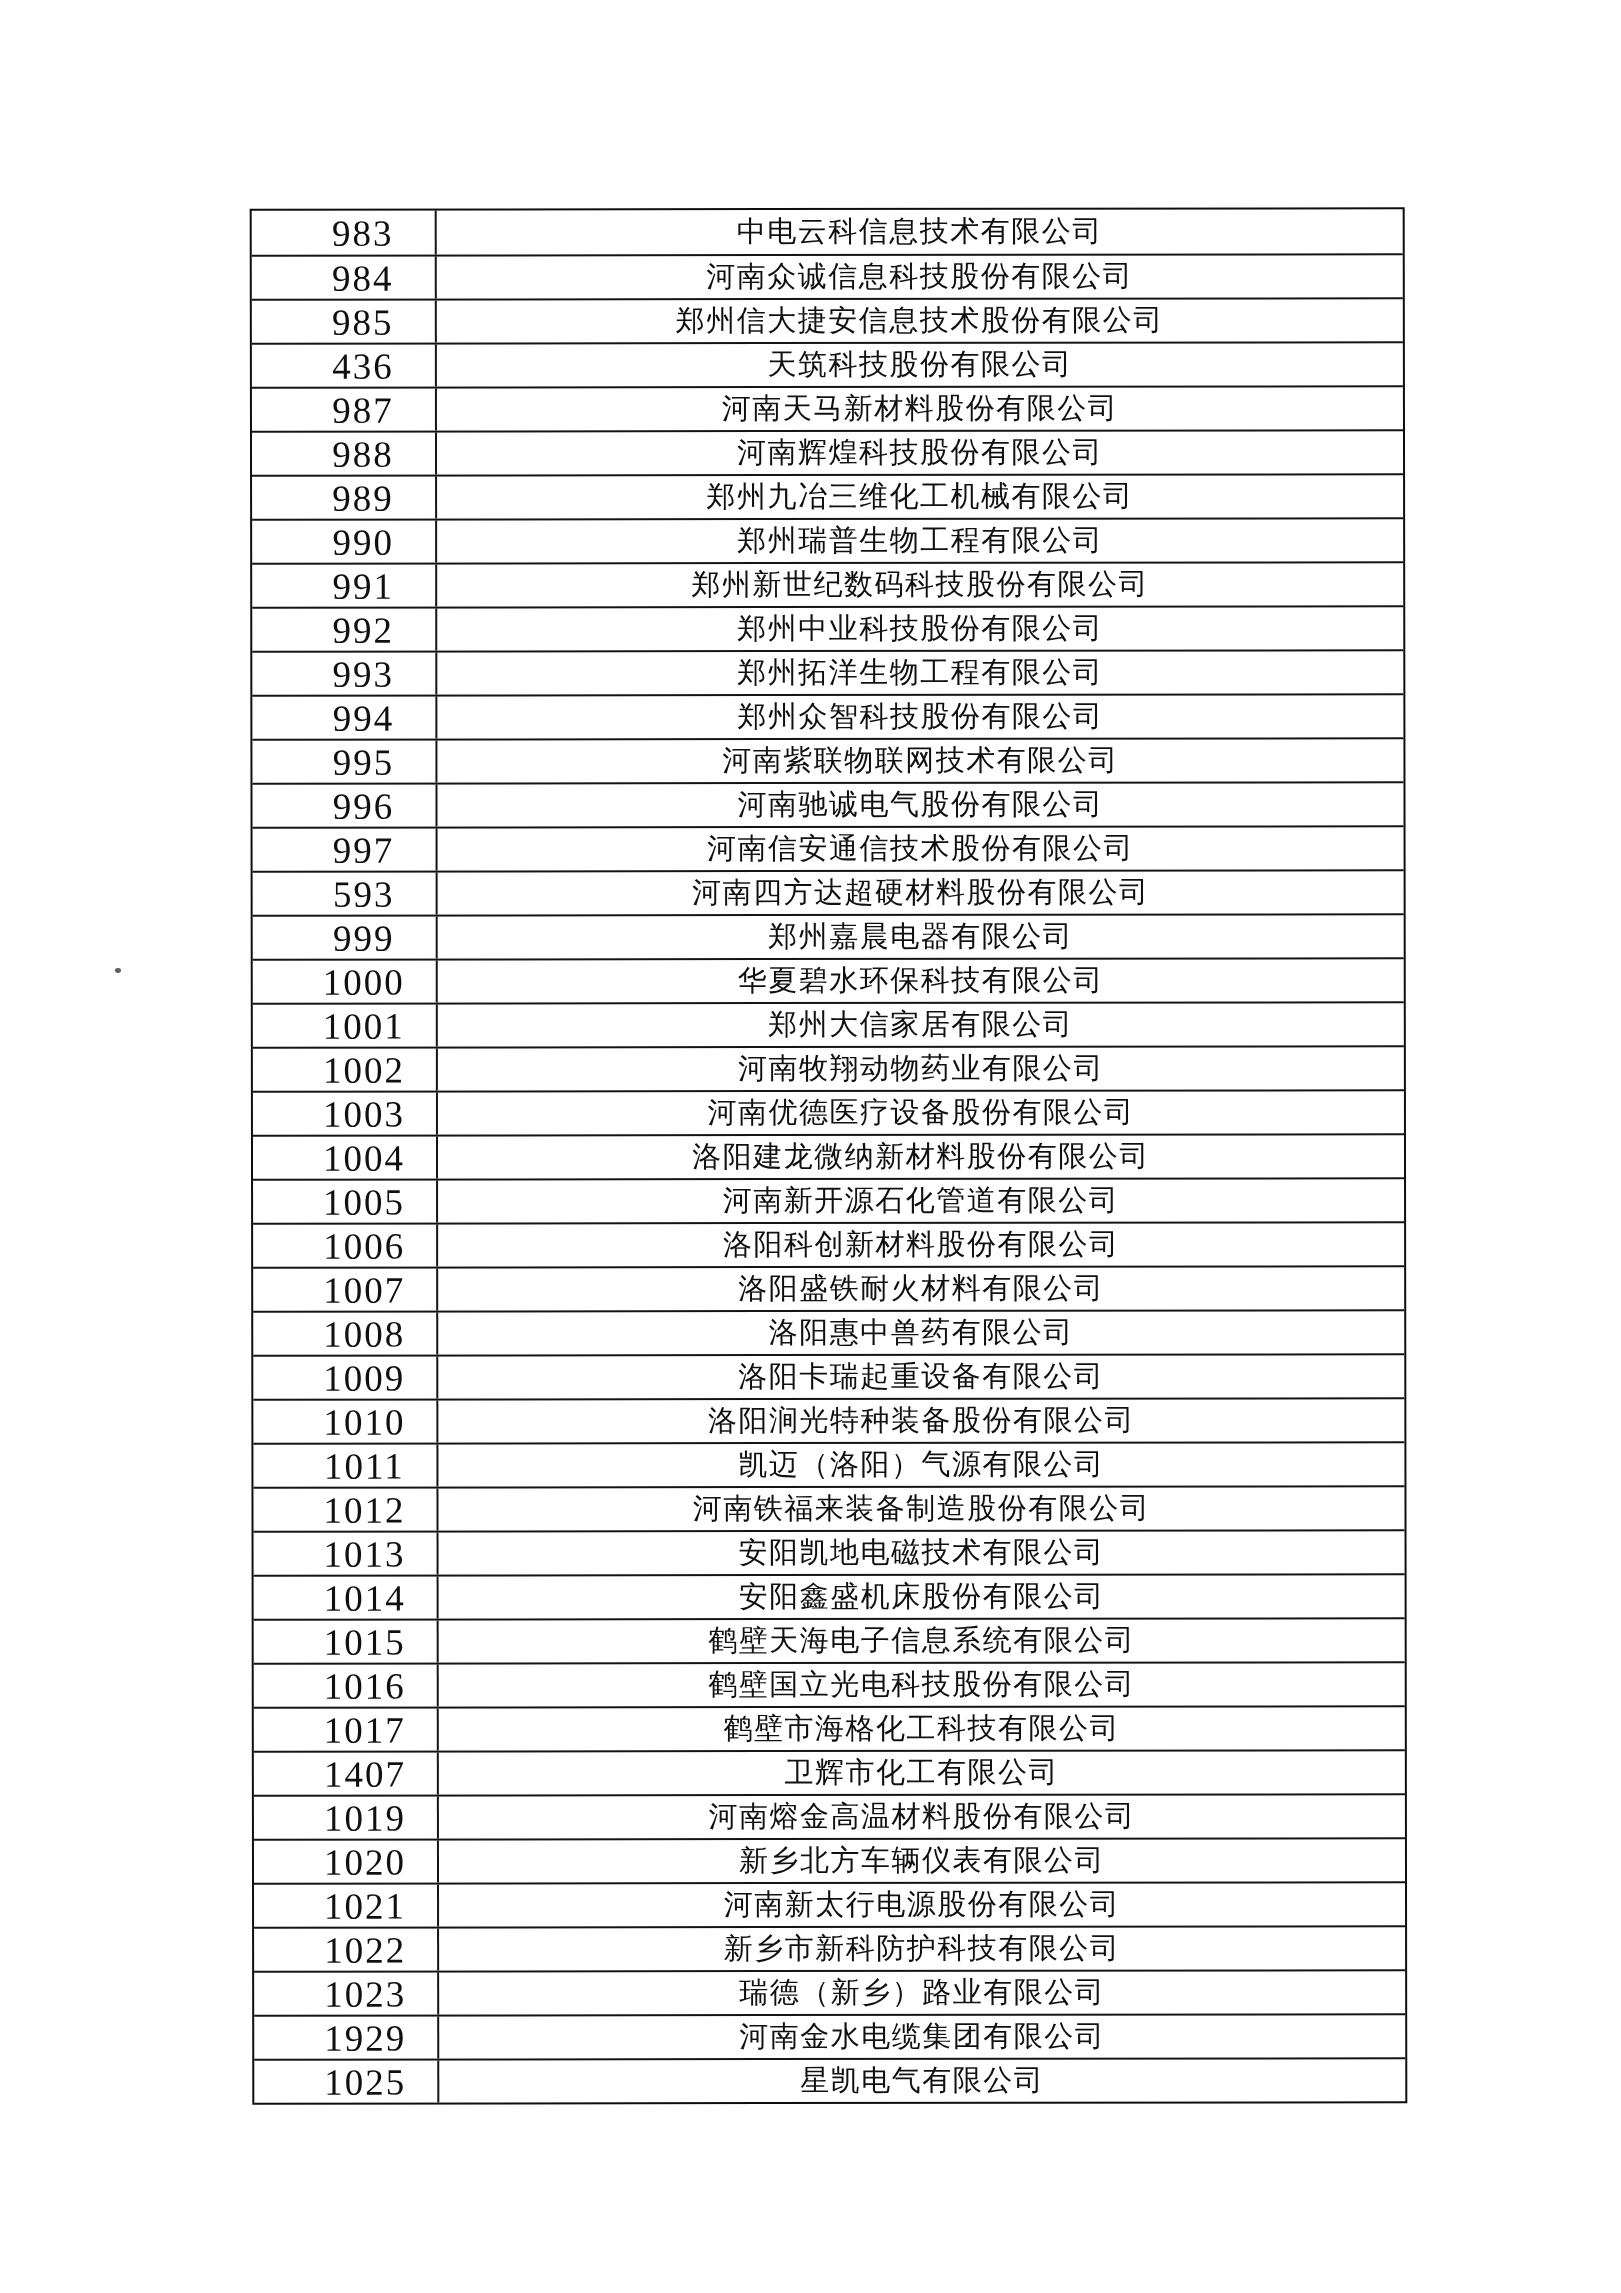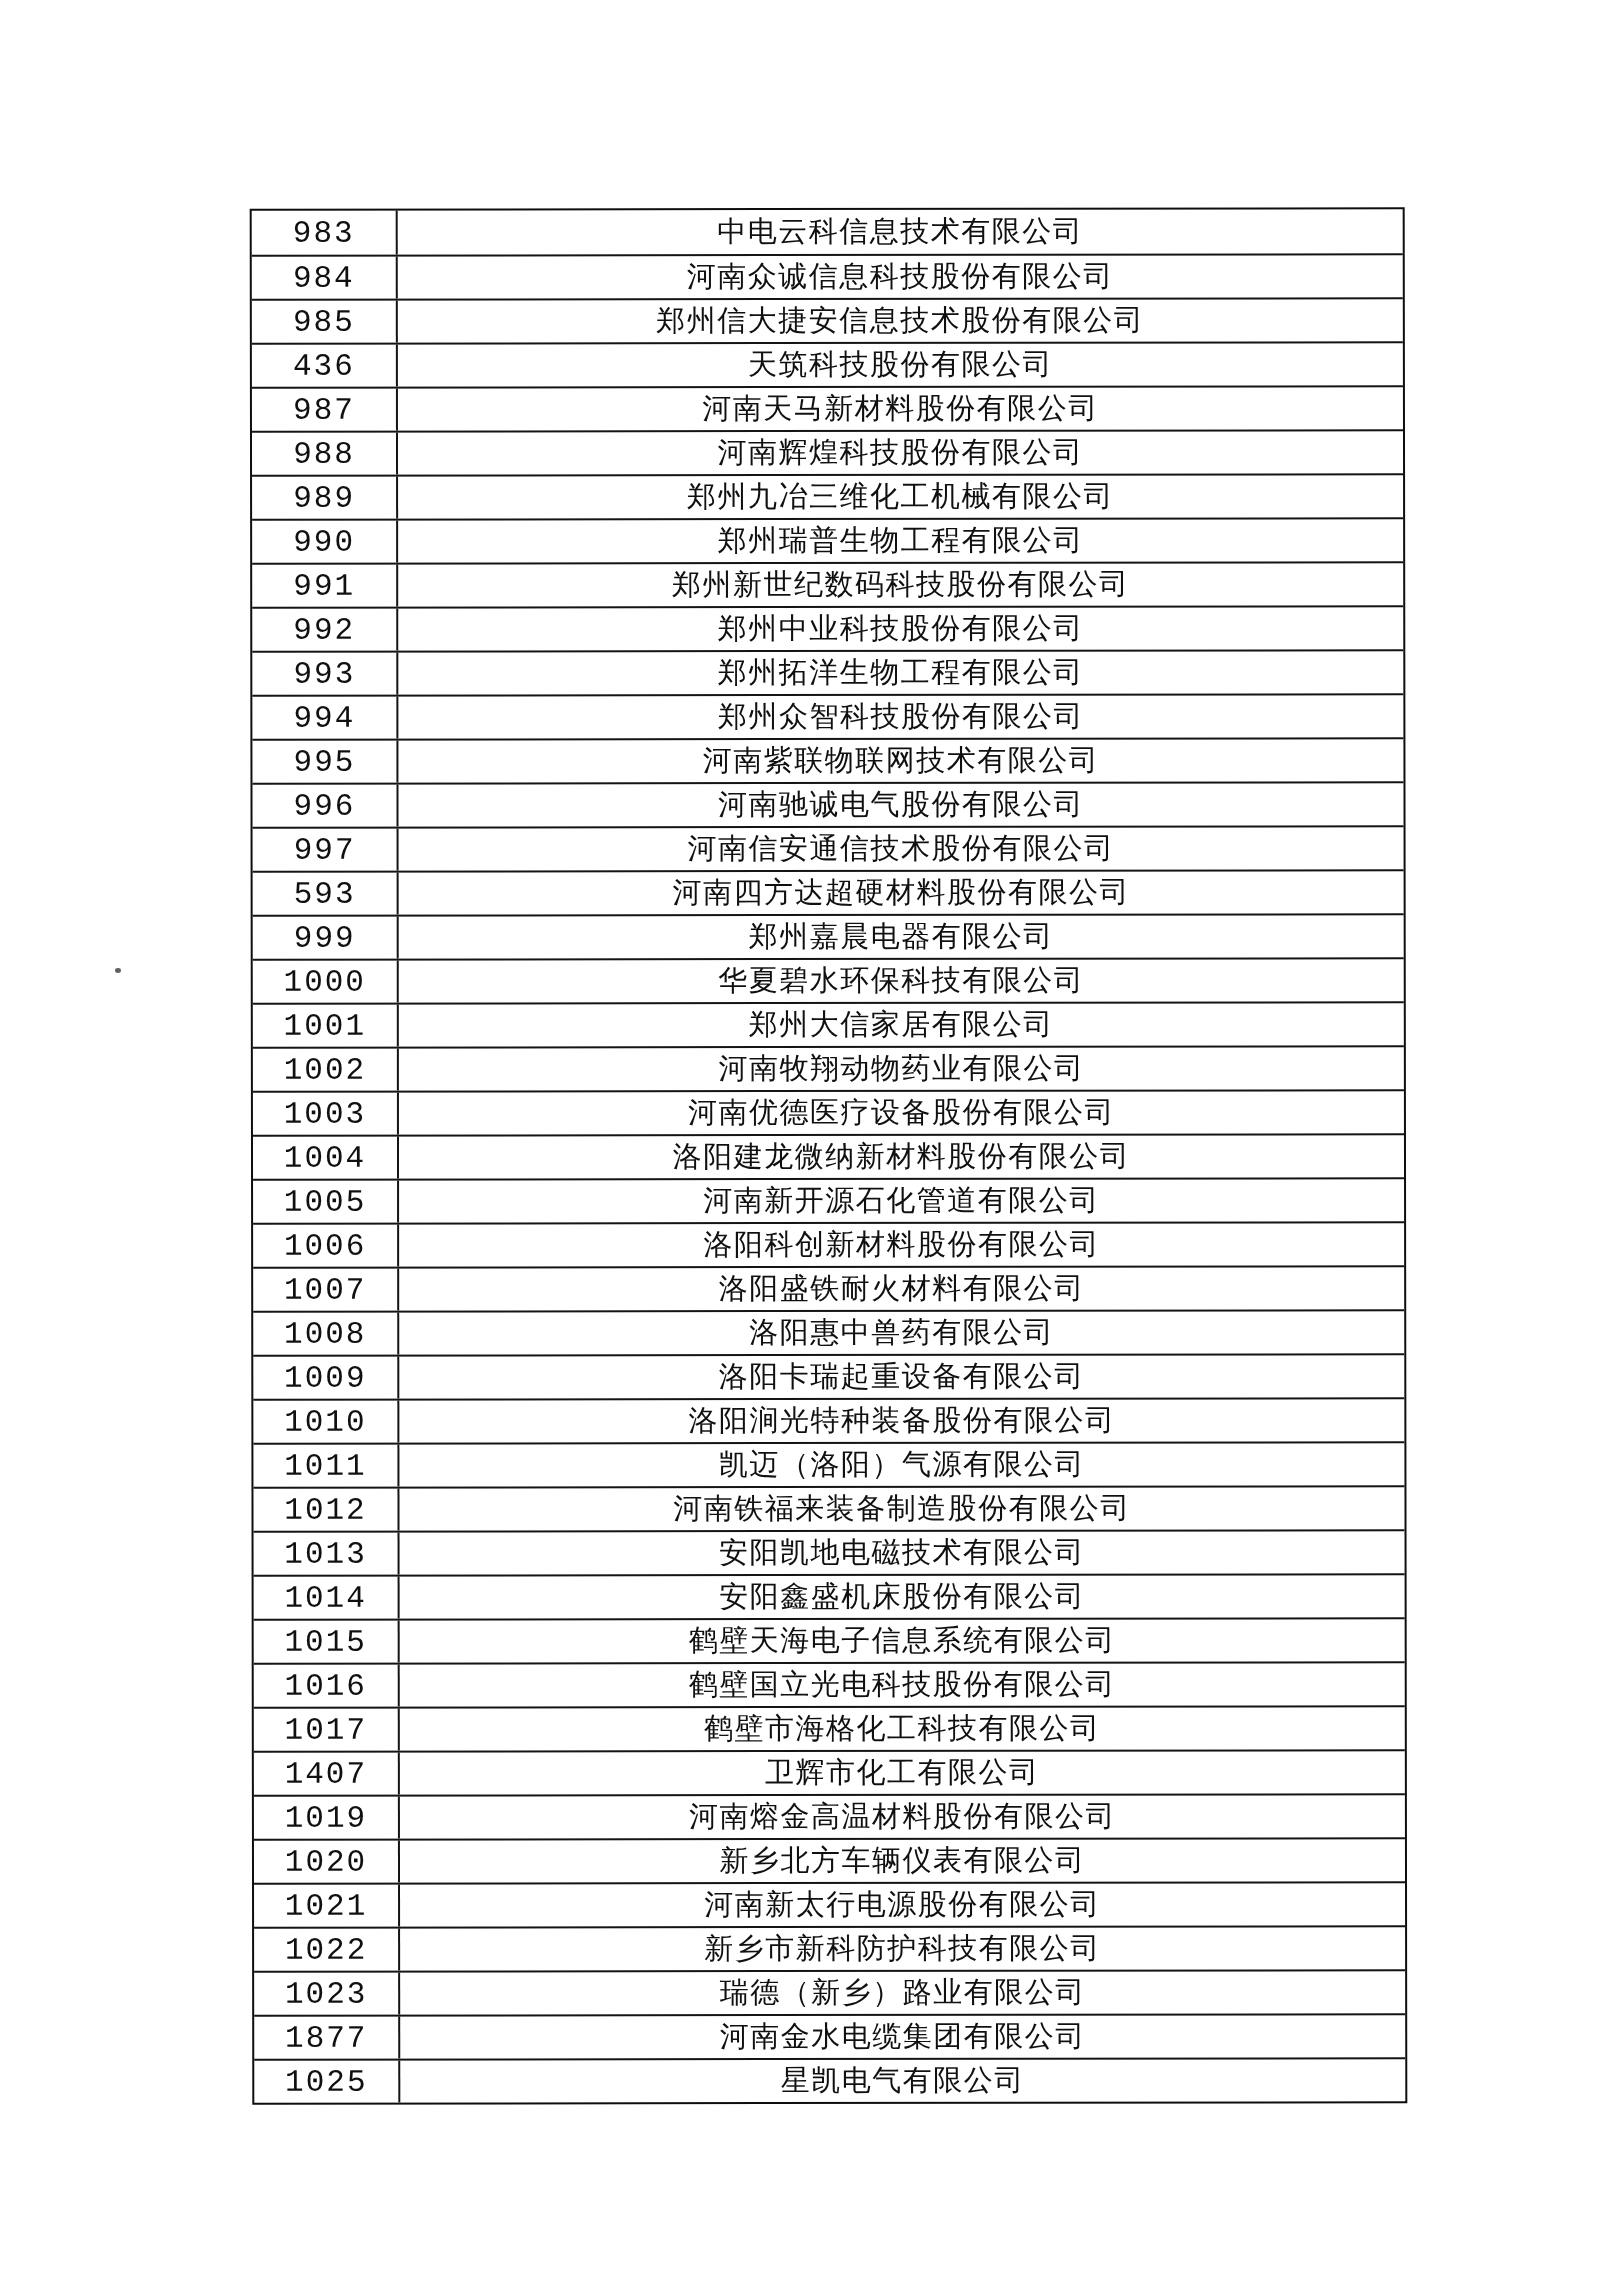--- a/index.html
+++ b/index.html
@@ -44,23 +44,24 @@
     align-items: center;
     justify-content: center;
     box-sizing: border-box;
     white-space: nowrap;
     overflow: visible;
   }
   .cell.no {
     width: 146px;
     flex: 0 0 146px;
     border-right: 2px solid #141414;
-    font-size: 31px;
+    font-size: 37px;
     letter-spacing: 2px;
-    font-family: Liberation Mono, monospace;
+    font-family: Liberation Serif, serif;
+    margin-left: 39px;
   }
   .cell.name {
     flex: 1 1 auto;
     font-size: 29px;
     letter-spacing: 1.5px;
     font-family: "Liberation Serif", "DejaVu Serif", serif;
     font-weight: 500;
   }
   .scan-speck {
     position: absolute;
@@ -237,21 +238,21 @@
       </div>
       <div class="row">
         <div class="cell no">1022</div>
         <div class="cell name">新乡市新科防护科技有限公司</div>
       </div>
       <div class="row">
         <div class="cell no">1023</div>
         <div class="cell name">瑞德（新乡）路业有限公司</div>
       </div>
       <div class="row">
-        <div class="cell no">1877</div>
+        <div class="cell no">1929</div>
         <div class="cell name">河南金水电缆集团有限公司</div>
       </div>
       <div class="row">
         <div class="cell no">1025</div>
         <div class="cell name">星凯电气有限公司</div>
       </div>
     </div>
 </div>
 
 

